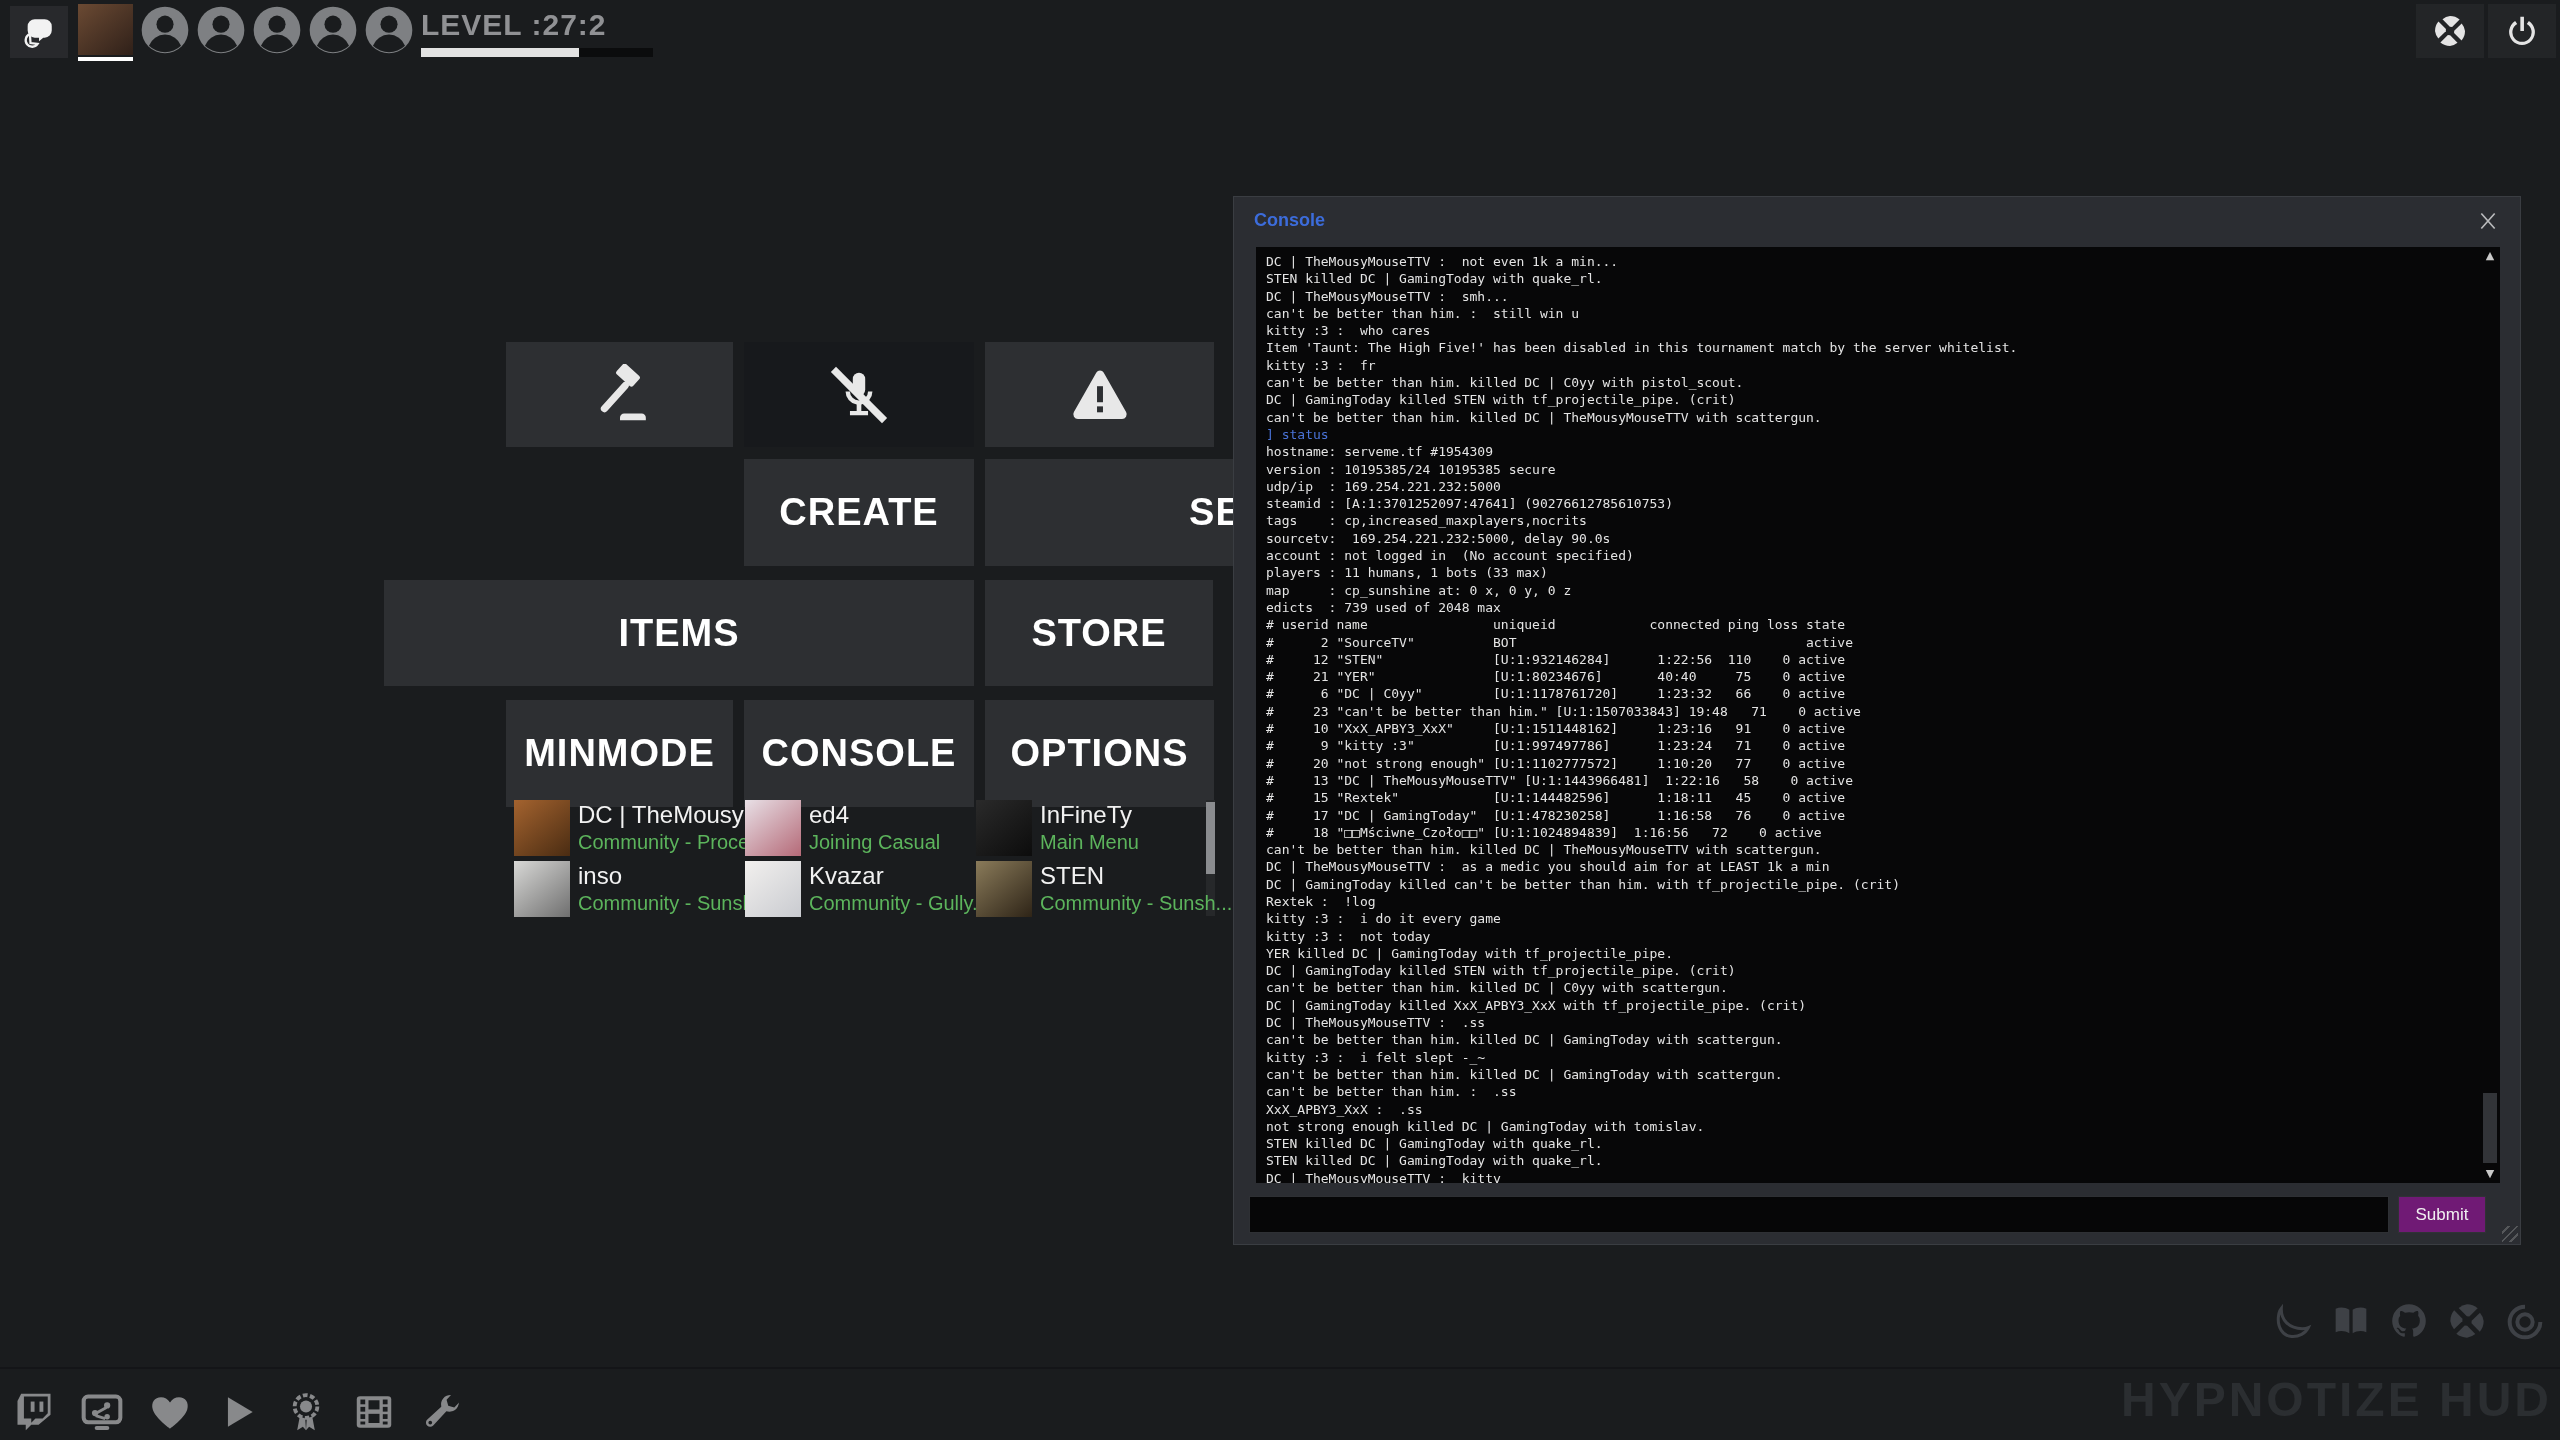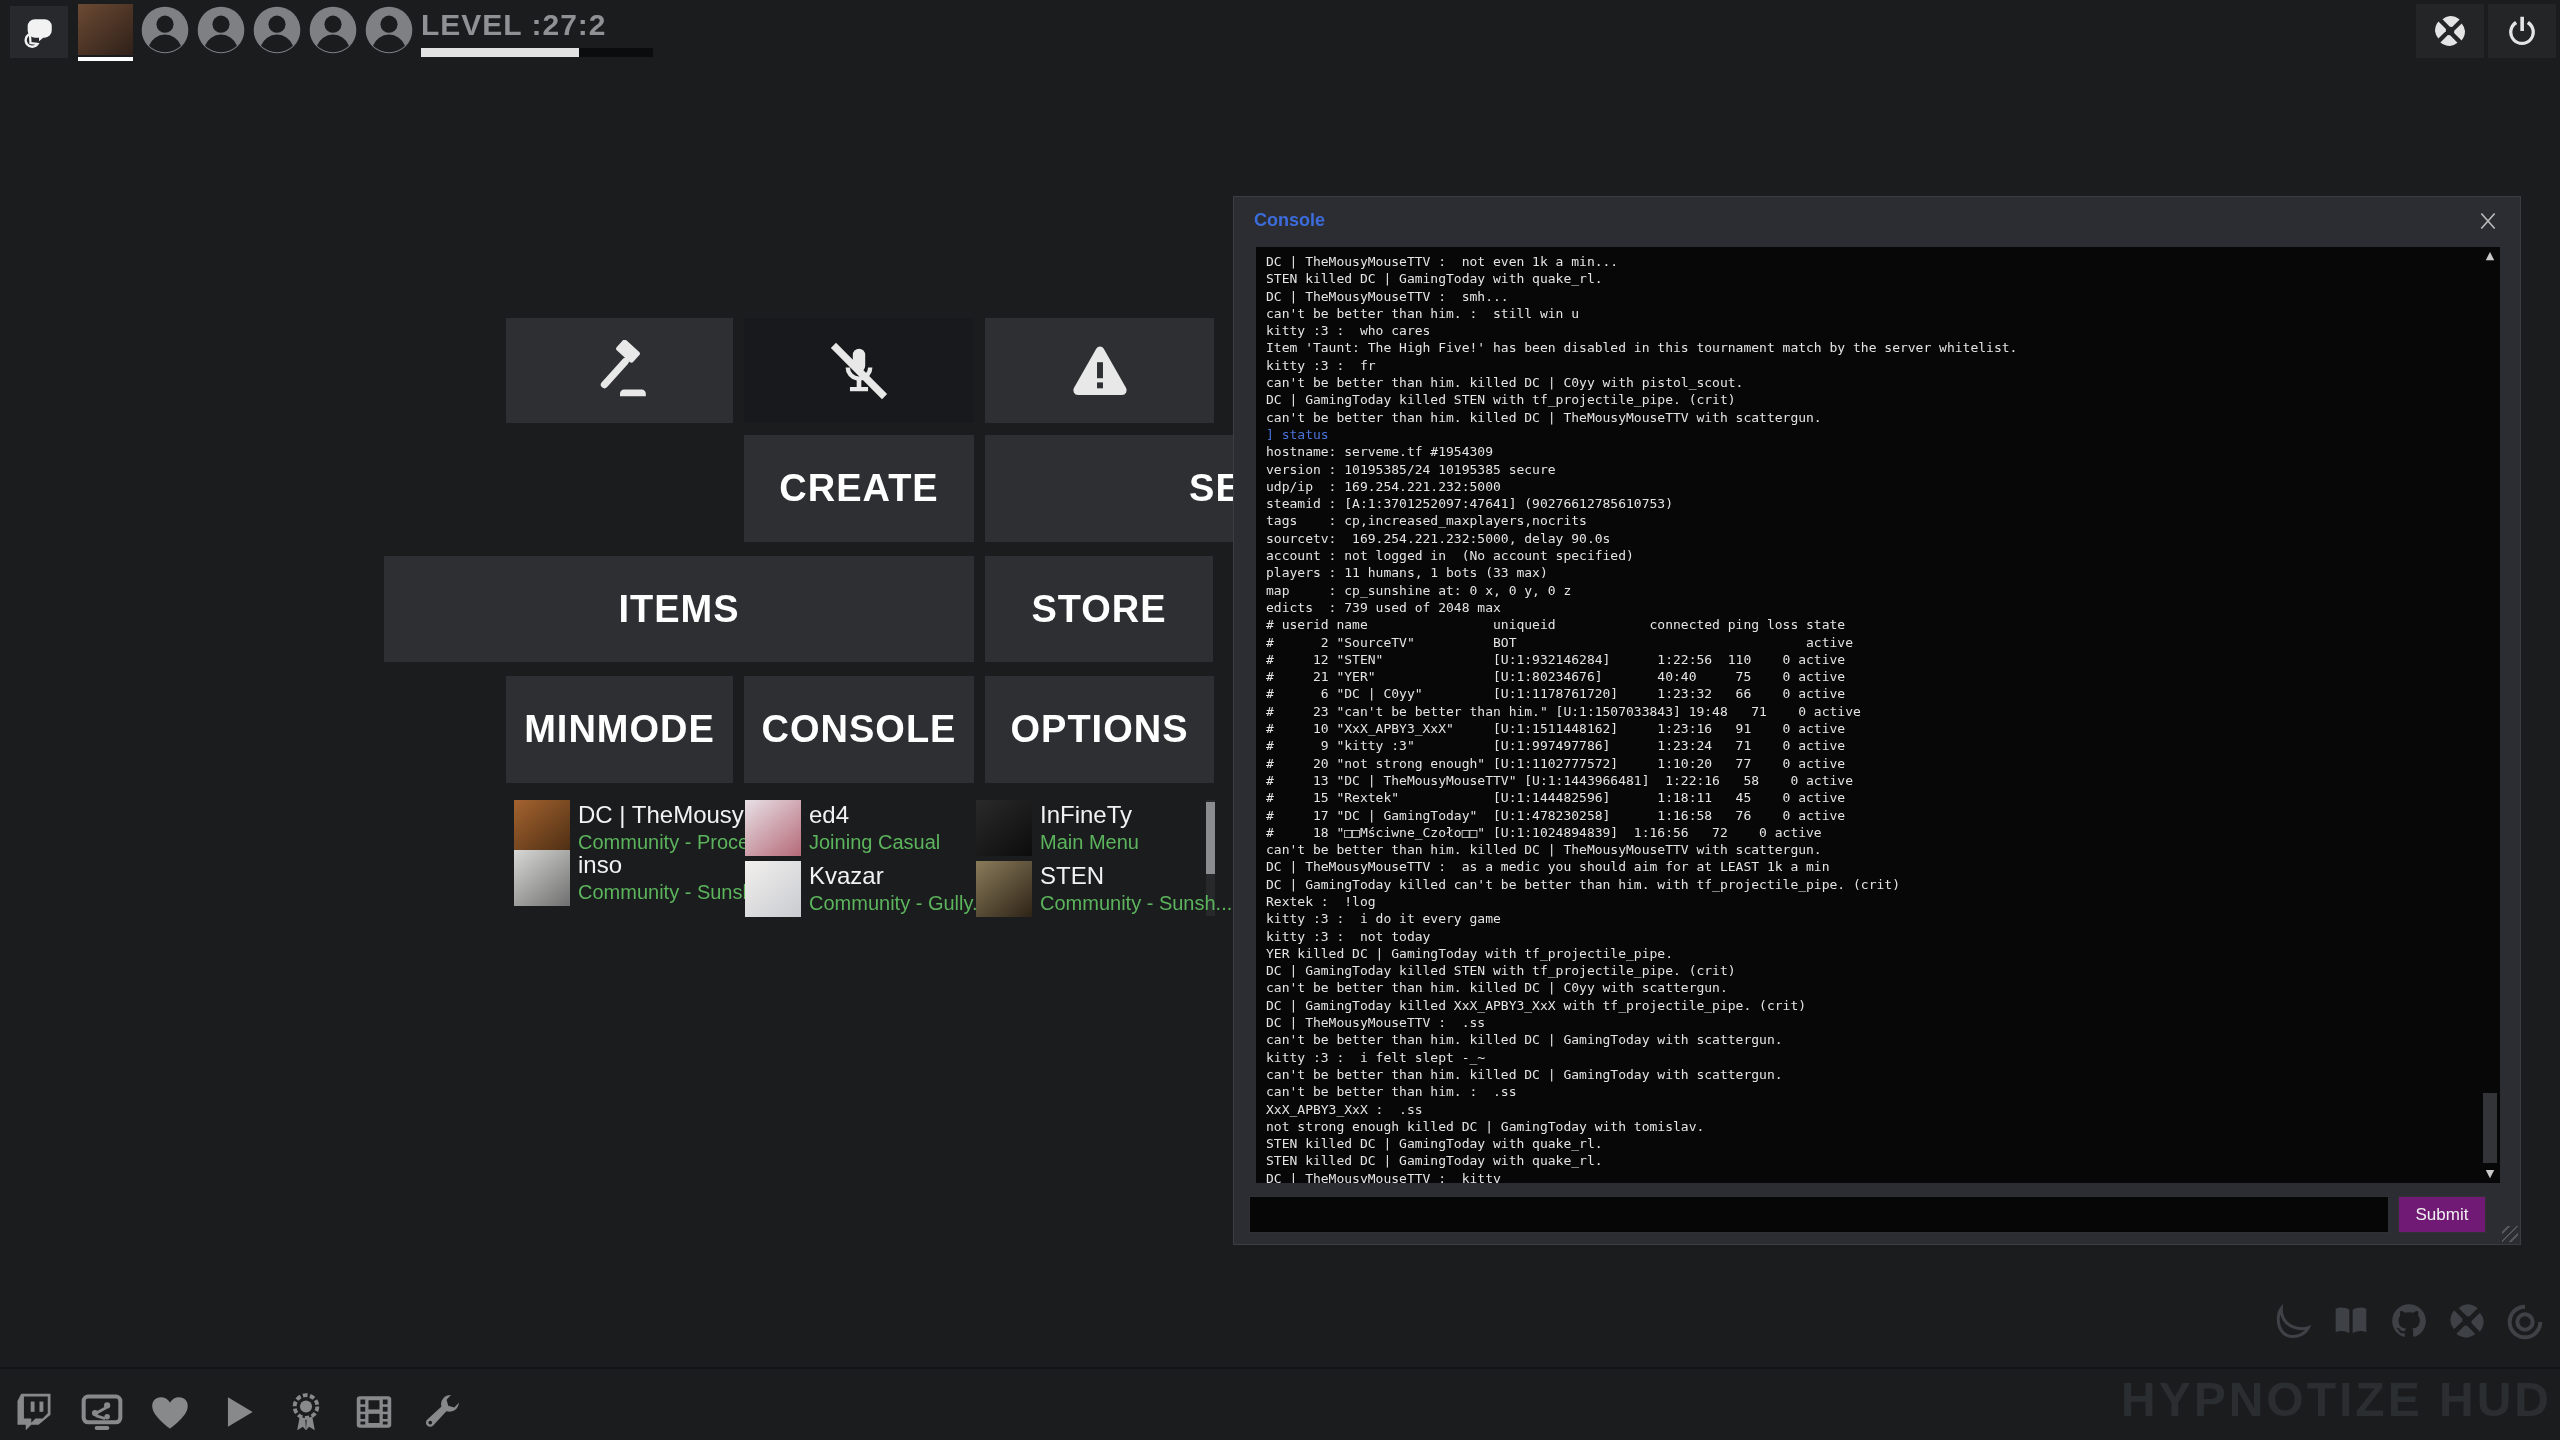--- a/index.html
+++ b/index.html
@@ -23,21 +23,21 @@
   .level-bar{margin-top:6px;width:232px;height:9px;background:#0b0c0d;position:relative;}
   .level-fill{position:absolute;left:0;top:0;height:9px;background:#e2e2e2;}
   .tr-btn{position:absolute;top:4px;width:68px;height:54px;background:#232527;border:none;
           display:flex;align-items:center;justify-content:center;cursor:pointer;}
   .tr-btn svg{width:36px;height:36px;color:#e4e4e4;}
   .tf2-btn{left:2416px;} .power-btn{left:2488px;}
 
   
   .mbtn{position:absolute;background:#2d2f32;border:none;color:#ffffff;cursor:pointer;
         display:flex;align-items:center;justify-content:center;
-        font-family:"Liberation Sans",sans-serif;font-weight:bold;font-size:38px;letter-spacing:1px;}
+        font-family:"Liberation Sans",sans-serif;font-weight:bold;font-size:38px;letter-spacing:1px;margin-top:24px;}
   .mbtn svg{width:62px;height:62px;color:#e8e8e8;}
   .b-gavel  {left:506px;top:318px;width:227px;height:105px;}
   .b-mute   {left:744px;top:318px;width:230px;height:105px;background:#17191c;}
   .b-alert  {left:985px;top:318px;width:229px;height:105px;}
   .b-create {left:744px;top:435px;width:230px;height:107px;}
   .b-servers{left:985px;top:435px;width:596px;height:107px;}
   .b-items  {left:384px;top:556px;width:590px;height:106px;}
   .b-store  {left:985px;top:556px;width:228px;height:106px;}
   .b-minmode{left:506px;top:676px;width:227px;height:107px;}
   .b-console{left:744px;top:676px;width:230px;height:107px;}
@@ -202,21 +202,21 @@
       <div class="friend" style="left: 231px; top: 0px;">
         <div class="av" style="background: linear-gradient(140deg, rgb(232, 224, 230), rgb(181, 106, 120));"></div>
         <div class="nm">ed4</div>
         <div class="st">Joining Casual</div>
       </div>
       <div class="friend" style="left: 462px; top: 0px;">
         <div class="av" style="background: linear-gradient(140deg, rgb(42, 42, 42), rgb(12, 12, 12));"></div>
         <div class="nm">InFineTy</div>
         <div class="st">Main Menu</div>
       </div>
-      <div class="friend" style="left: 0px; top: 50px;">
+      <div class="friend" style="left: 0px; top: 61px;">
         <div class="av" style="background: linear-gradient(140deg, rgb(216, 216, 214), rgb(111, 111, 111));"></div>
         <div class="nm">inso</div>
         <div class="st">Community - Sunsh...</div>
       </div>
       <div class="friend" style="left: 231px; top: 61px;">
         <div class="av" style="background: linear-gradient(140deg, rgb(242, 240, 238), rgb(201, 203, 208));"></div>
         <div class="nm">Kvazar</div>
         <div class="st">Community - Gully...</div>
       </div>
       <div class="friend" style="left: 462px; top: 61px;">

